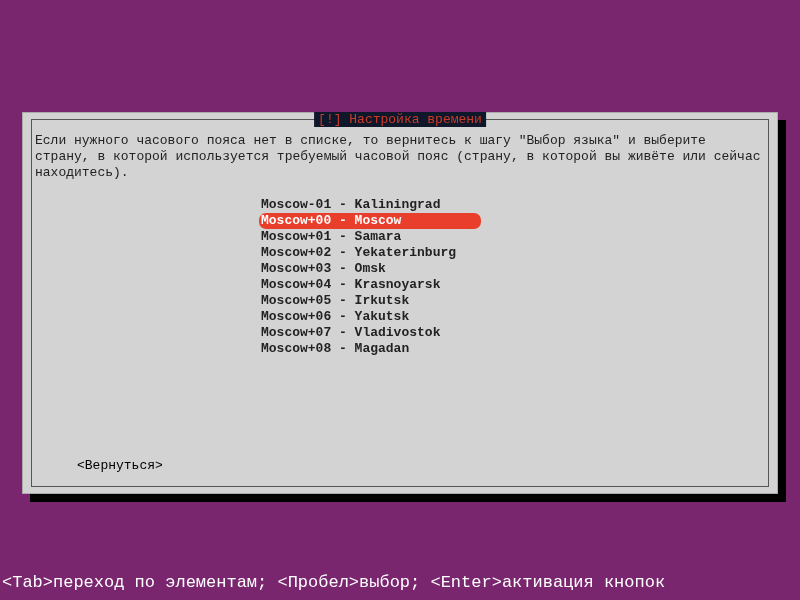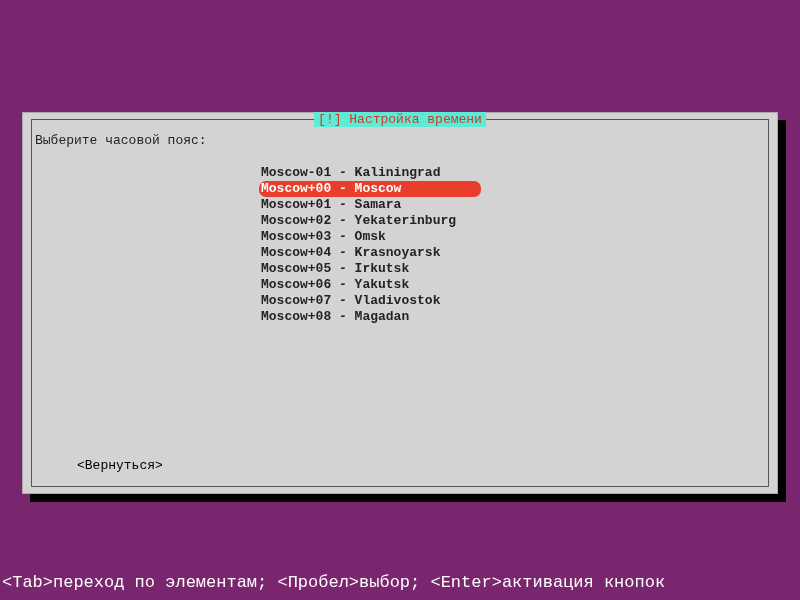--- a/index.html
+++ b/index.html
@@ -35,21 +35,21 @@
     left: 8px;
     right: 8px;
     bottom: 6px;
     border: 1px solid #555;
   }
   .title {
     position: absolute;
     top: -8px;
     left: 50%;
     transform: translateX(-50%);
-    background: #5eead4;
+    background: #0f172a;
     color: #cc3b29;
     padding: 0 4px;
     white-space: nowrap;
   }
   .content {
     position: absolute;
     top: 20px;
     left: 12px;
     right: 12px;
     color: #222;
@@ -100,19 +100,19 @@
 </head>
 <body>
 
 <div class="dialog-shadow"></div>
 
 <div class="dialog">
   <div class="inner-border">
     <div class="title">[!] Настройка времени</div>
   </div>
   <div class="content">
-    <div class="prompt">Выберите часовой пояс:</div>
+    <div class="instruction">Если нужного часового пояса нет в списке, то вернитесь к шагу "Выбор языка" и выберите страну, в которой используется требуемый часовой пояс (страну, в которой вы живёте или сейчас находитесь).</div>
     <div class="list"><div class="list-row"><span class="list-item">Moscow-01 - Kaliningrad</span></div><div class="list-row"><span class="list-item selected">Moscow+00 - Moscow          </span></div><div class="list-row"><span class="list-item">Moscow+01 - Samara</span></div><div class="list-row"><span class="list-item">Moscow+02 - Yekaterinburg</span></div><div class="list-row"><span class="list-item">Moscow+03 - Omsk</span></div><div class="list-row"><span class="list-item">Moscow+04 - Krasnoyarsk</span></div><div class="list-row"><span class="list-item">Moscow+05 - Irkutsk</span></div><div class="list-row"><span class="list-item">Moscow+06 - Yakutsk</span></div><div class="list-row"><span class="list-item">Moscow+07 - Vladivostok</span></div><div class="list-row"><span class="list-item">Moscow+08 - Magadan</span></div></div>
   </div>
   <div class="back-button">&lt;Вернуться&gt;</div>
 </div>
 
 <div class="footer">&lt;Tab&gt;переход по элементам; &lt;Пробел&gt;выбор; &lt;Enter&gt;активация кнопок</div>
 
 </body></html>

